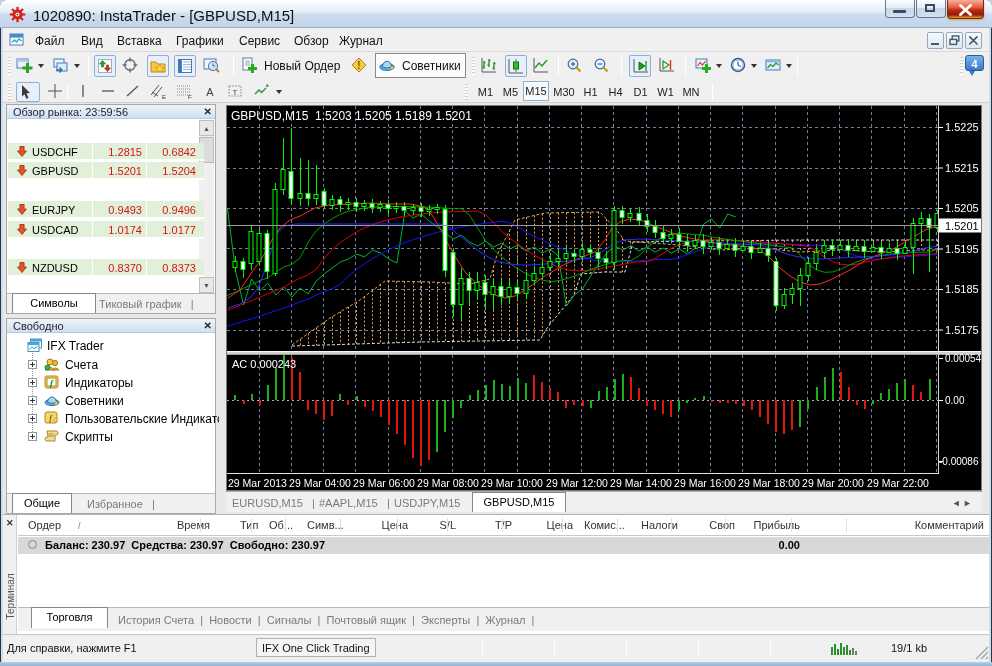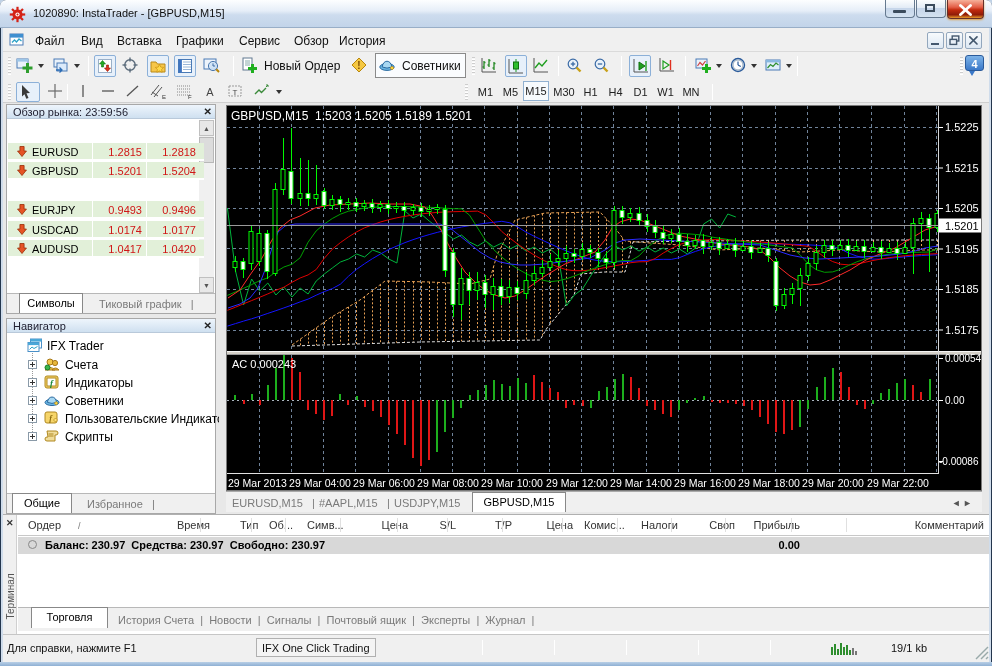--- a/index.html
+++ b/index.html
@@ -47,21 +47,21 @@
         <line x1="13" y1="8.5" x2="16.2" y2="8.5"></line>
  <line x1="3" y1="3" x2="5.3" y2="5.3"></line>
         <line x1="11.7" y1="11.7" x2="14" y2="14"></line>
  <line x1="3" y1="14" x2="5.3" y2="11.7"></line>
         <line x1="11.7" y1="5.3" x2="14" y2="3"></line>
       </g>
     </g>
  <circle cx="8.5" cy="8.5" r="2.1" fill="#fff"></circle>
     <circle cx="8.5" cy="8.5" r="1.0" fill="#d42216"></circle>
 </svg>
-<div class="ab" style="left:33px;top:7px;font-size:11px;color:#101010">1020890: InstaTrader - [GBPUSD,M15]</div>
+<div class="ab" style="left:33px;top:7px;font-size:15px;color:#101010">1020890: InstaTrader - [GBPUSD,M15]</div>
 
 <div class="ab" style="left:885px;top:0;width:30px;height:18px;background:linear-gradient(#fbfdfe,#e3ecf6 45%,#c6d6ea 50%,#d4e2f0);border:1px solid #65798f;border-top:0;border-radius:0 0 4px 4px"></div>
 <div class="ab" style="left:893px;top:10px;width:13px;height:3px;background:#3b4b5c;border-radius:1px"></div>
 <div class="ab" style="left:916px;top:0;width:30px;height:18px;background:linear-gradient(#fbfdfe,#e3ecf6 45%,#c6d6ea 50%,#d4e2f0);border:1px solid #65798f;border-top:0;border-radius:0 0 4px 4px"></div>
 <div class="ab" style="left:925px;top:4px;width:10px;height:8px;border:2px solid #3b4b5c"></div>
 <div class="ab" style="left:947px;top:0;width:37px;height:19px;background:linear-gradient(#f6b09a,#e35e46 40%,#c22a0e 55%,#8f1c08 82%,#e8992a);border:1px solid #65302a;border-top:0;border-radius:0 0 4px 4px;box-shadow:0 1px 2px rgba(230,140,20,.8)"></div>
 <svg class="ab" style="left:958px;top:4px" width="15" height="12" viewBox="0 0 15 12">
  <path d="M2 1 L7.5 5 L13 1 M2 11 L7.5 7 L13 11 M2 1 L13 11 M13 1 L2 11" stroke="#fff" stroke-width="2.6" fill="none" stroke-linecap="round" opacity="0"></path>
  <g stroke="#fff" stroke-width="2.8" stroke-linecap="round">
       <line x1="2.5" y1="1.5" x2="12.5" y2="10.5"></line>
@@ -74,21 +74,21 @@
  <rect x="1" y="2" width="13" height="11" fill="#fff" stroke="#4a7ab5"></rect>
  <rect x="1" y="2" width="13" height="3.6" fill="#3f8fd0"></rect>
  <polyline points="3,10.5 5.5,8 7.5,10 10,7 12.5,9" stroke="#2fa3c8" stroke-width="1.3" fill="none"></polyline>
 </svg>
 <div class="mi" style="left:35px;top:34px">Файл</div>
 <div class="mi" style="left:81px;top:34px">Вид</div>
 <div class="mi" style="left:117px;top:34px">Вставка</div>
 <div class="mi" style="left:176px;top:34px">Графики</div>
 <div class="mi" style="left:239px;top:34px">Сервис</div>
 <div class="mi" style="left:294px;top:34px">Обзор</div>
-<div class="mi" style="left:339px;top:34px">История</div>
+<div class="mi" style="left:339px;top:34px">Журнал</div>
 <div class="ab" style="left:927px;top:32px;width:17px;height:17px;background:linear-gradient(#f7fafd,#dde8f3);border:1px solid #93a7bd;border-radius:2px"></div>
 <div class="ab" style="left:946px;top:32px;width:17px;height:17px;background:linear-gradient(#f7fafd,#dde8f3);border:1px solid #93a7bd;border-radius:2px"></div>
 <div class="ab" style="left:965px;top:32px;width:17px;height:17px;background:linear-gradient(#f7fafd,#dde8f3);border:1px solid #93a7bd;border-radius:2px"></div>
 <div class="ab" style="left:931px;top:43px;width:8px;height:2px;background:#44586e"></div>
 <svg class="ab" style="left:949px;top:35px" width="11" height="11" viewBox="0 0 11 11">
     <g fill="none" stroke="#44586e" stroke-width="1.4">
       <rect x="3.2" y="1" width="6.6" height="5"></rect>
       <rect x="1" y="4.4" width="6.6" height="5" fill="#e8eff7"></rect>
     </g>
   </svg>
@@ -400,23 +400,23 @@
  <div style="position:absolute;top:0;left:0;width:15px;height:16px;background:#e8e8e8;border:1px solid #c0c0c0;text-align:center;font-size:7px;line-height:15px;color:#555">▲</div>
  <div style="position:absolute;top:17px;left:0;width:15px;height:26px;background:#dcdcdc;border:1px solid #b8b8b8"></div>
  <div style="position:absolute;bottom:0;left:0;width:15px;height:16px;background:#e8e8e8;border:1px solid #c0c0c0;text-align:center;font-size:7px;line-height:15px;color:#555">▼</div>
 </div>
 <div class="mwrow" style="top:38px">
       <span class="arrdn">
         <svg width="10" height="11" viewBox="0 0 11 12">
           <path d="M3.2 0.5 h4.6 v5 h2.6 L5.5 11.5 L0.6 5.5 h2.6 z" fill="#e55426" stroke="#9a3008" stroke-width="0.9"></path>
         </svg>
       </span>
-<span class="sym">EURUSD</span>
+<span class="sym">USDCHF</span>
       <span class="bid">1.2815</span>
-      <span class="ask">1.2818</span>
+      <span class="ask">0.6842</span>
 <span class="ab" style="left:84px;top:0;width:1px;height:19px;background:#fff"></span>
 <span class="ab" style="left:138px;top:0;width:1px;height:19px;background:#fff"></span>
     </div>
     <div class="mwrow" style="top:57px">
       <span class="arrdn">
         <svg width="10" height="11" viewBox="0 0 11 12">
           <path d="M3.2 0.5 h4.6 v5 h2.6 L5.5 11.5 L0.6 5.5 h2.6 z" fill="#e55426" stroke="#9a3008" stroke-width="0.9"></path>
         </svg>
       </span>
 <span class="sym">GBPUSD</span>
@@ -442,39 +442,39 @@
         <svg width="10" height="11" viewBox="0 0 11 12">
           <path d="M3.2 0.5 h4.6 v5 h2.6 L5.5 11.5 L0.6 5.5 h2.6 z" fill="#e55426" stroke="#9a3008" stroke-width="0.9"></path>
         </svg>
       </span>
 <span class="sym">USDCAD</span>
       <span class="bid">1.0174</span>
       <span class="ask">1.0177</span>
 <span class="ab" style="left:84px;top:0;width:1px;height:19px;background:#fff"></span>
 <span class="ab" style="left:138px;top:0;width:1px;height:19px;background:#fff"></span>
     </div>
-    <div class="mwrow" style="top:135px">
+    <div class="mwrow" style="top:154px">
       <span class="arrdn">
         <svg width="10" height="11" viewBox="0 0 11 12">
           <path d="M3.2 0.5 h4.6 v5 h2.6 L5.5 11.5 L0.6 5.5 h2.6 z" fill="#e55426" stroke="#9a3008" stroke-width="0.9"></path>
         </svg>
       </span>
-<span class="sym">AUDUSD</span>
-      <span class="bid">1.0417</span>
-      <span class="ask">1.0420</span>
+<span class="sym">NZDUSD</span>
+      <span class="bid">0.8370</span>
+      <span class="ask">0.8373</span>
 <span class="ab" style="left:84px;top:0;width:1px;height:19px;background:#fff"></span>
 <span class="ab" style="left:138px;top:0;width:1px;height:19px;background:#fff"></span>
     </div>
     <div class="tabrow">
-      <div class="tab-on" style="left:12px;width:64px">Символы</div>
+      <div class="tab-on" style="left:5px;width:84px">Символы</div>
 <div class="tab-off" style="left:92px">Тиковый график&nbsp;&nbsp;&nbsp;|</div>
     </div>
 </div>
 <div class="panel" style="top:318px;height:196px">
-<div class="phead">Навигатор</div>
+<div class="phead">Свободно</div>
     <div class="px" style="top:1px">✕</div>
 <div class="ab" style="left:25px;top:34px;width:1px;height:81px;border-left:1px dotted #9a9a9a"></div>
     <div class="ab" style="left:20px;top:19px">
       <svg width="16" height="15" viewBox="0 0 16 15">
         <rect x="3.5" y="1" width="11" height="9" fill="#fff" stroke="#4a90c8"></rect>
         <rect x="3.5" y="1" width="11" height="2.6" fill="#4aa8d8"></rect>
         <rect x="1" y="4.5" width="11" height="9" fill="#fff" stroke="#4a90c8"></rect>
         <rect x="1" y="4.5" width="11" height="2.6" fill="#4aa8d8"></rect>
         <polyline points="2.5,11.5 5,9 7,10.5 10.5,8.5" stroke="#2fa3c8" fill="none"></polyline>
       </svg>

